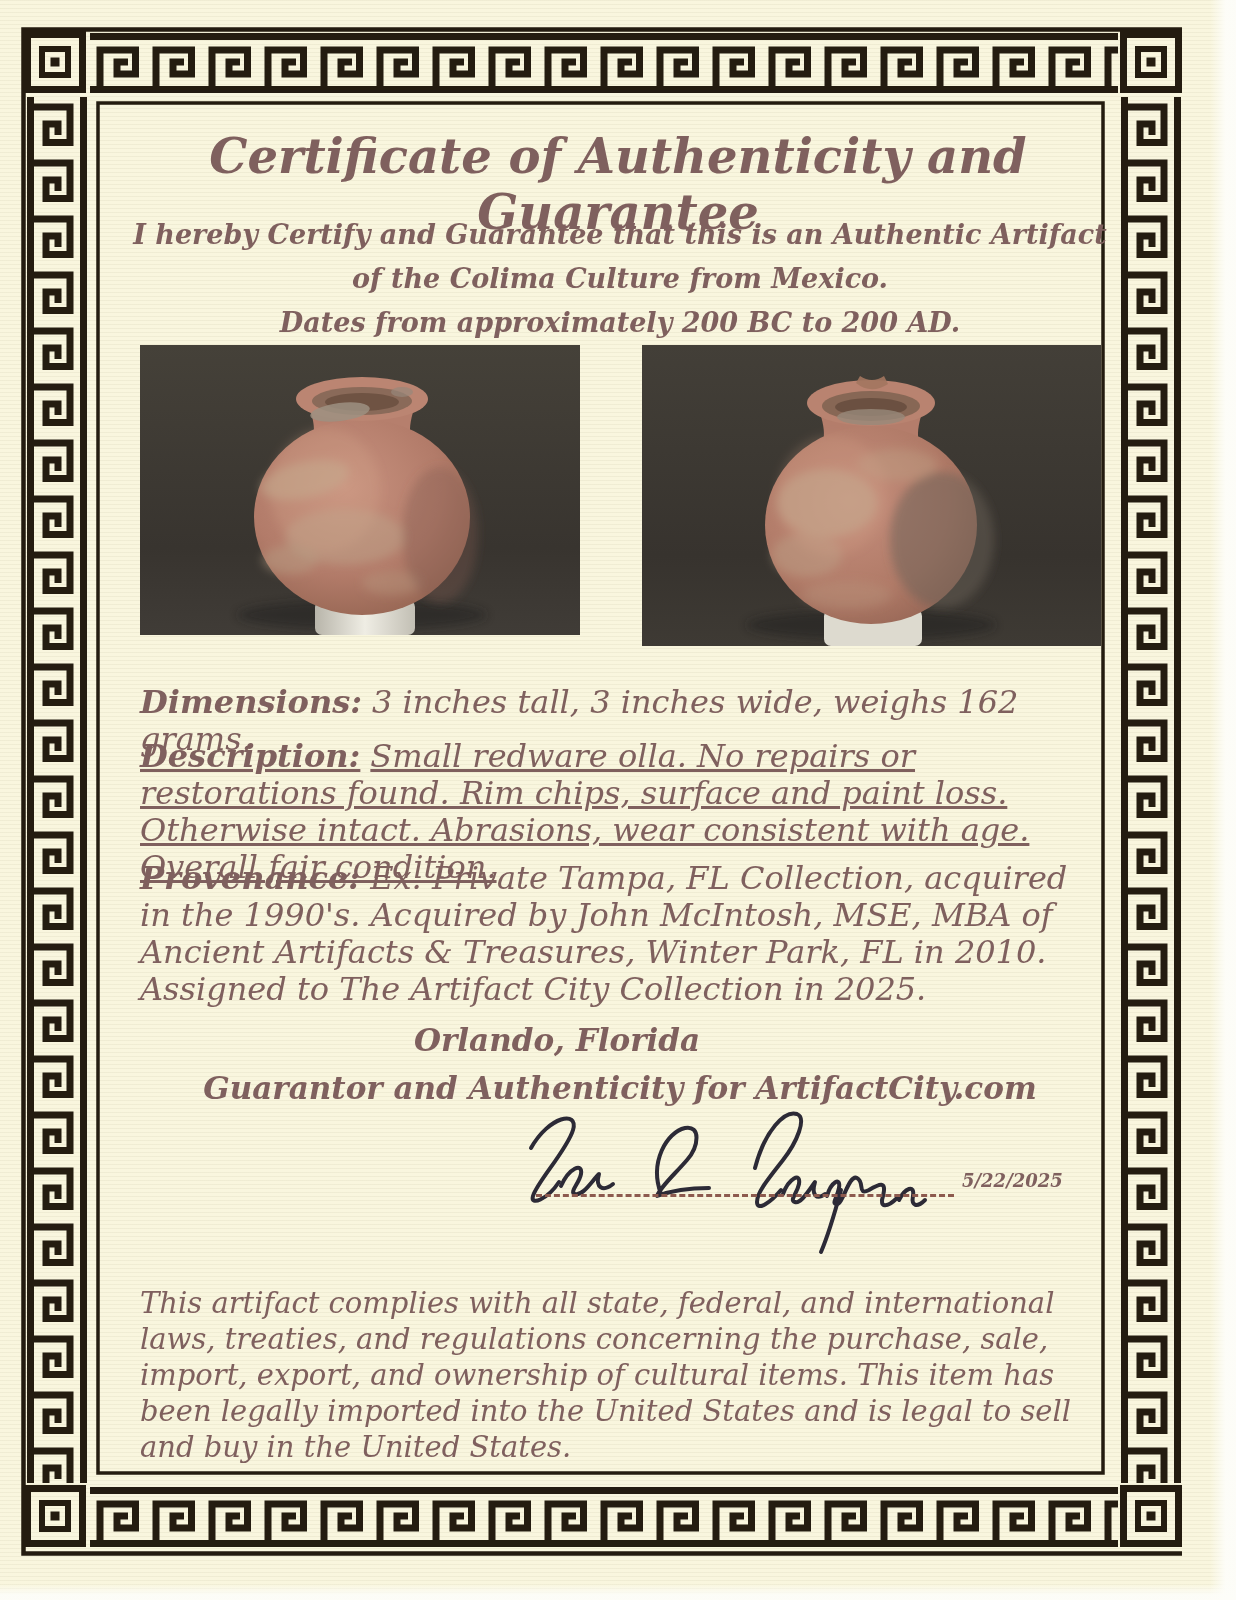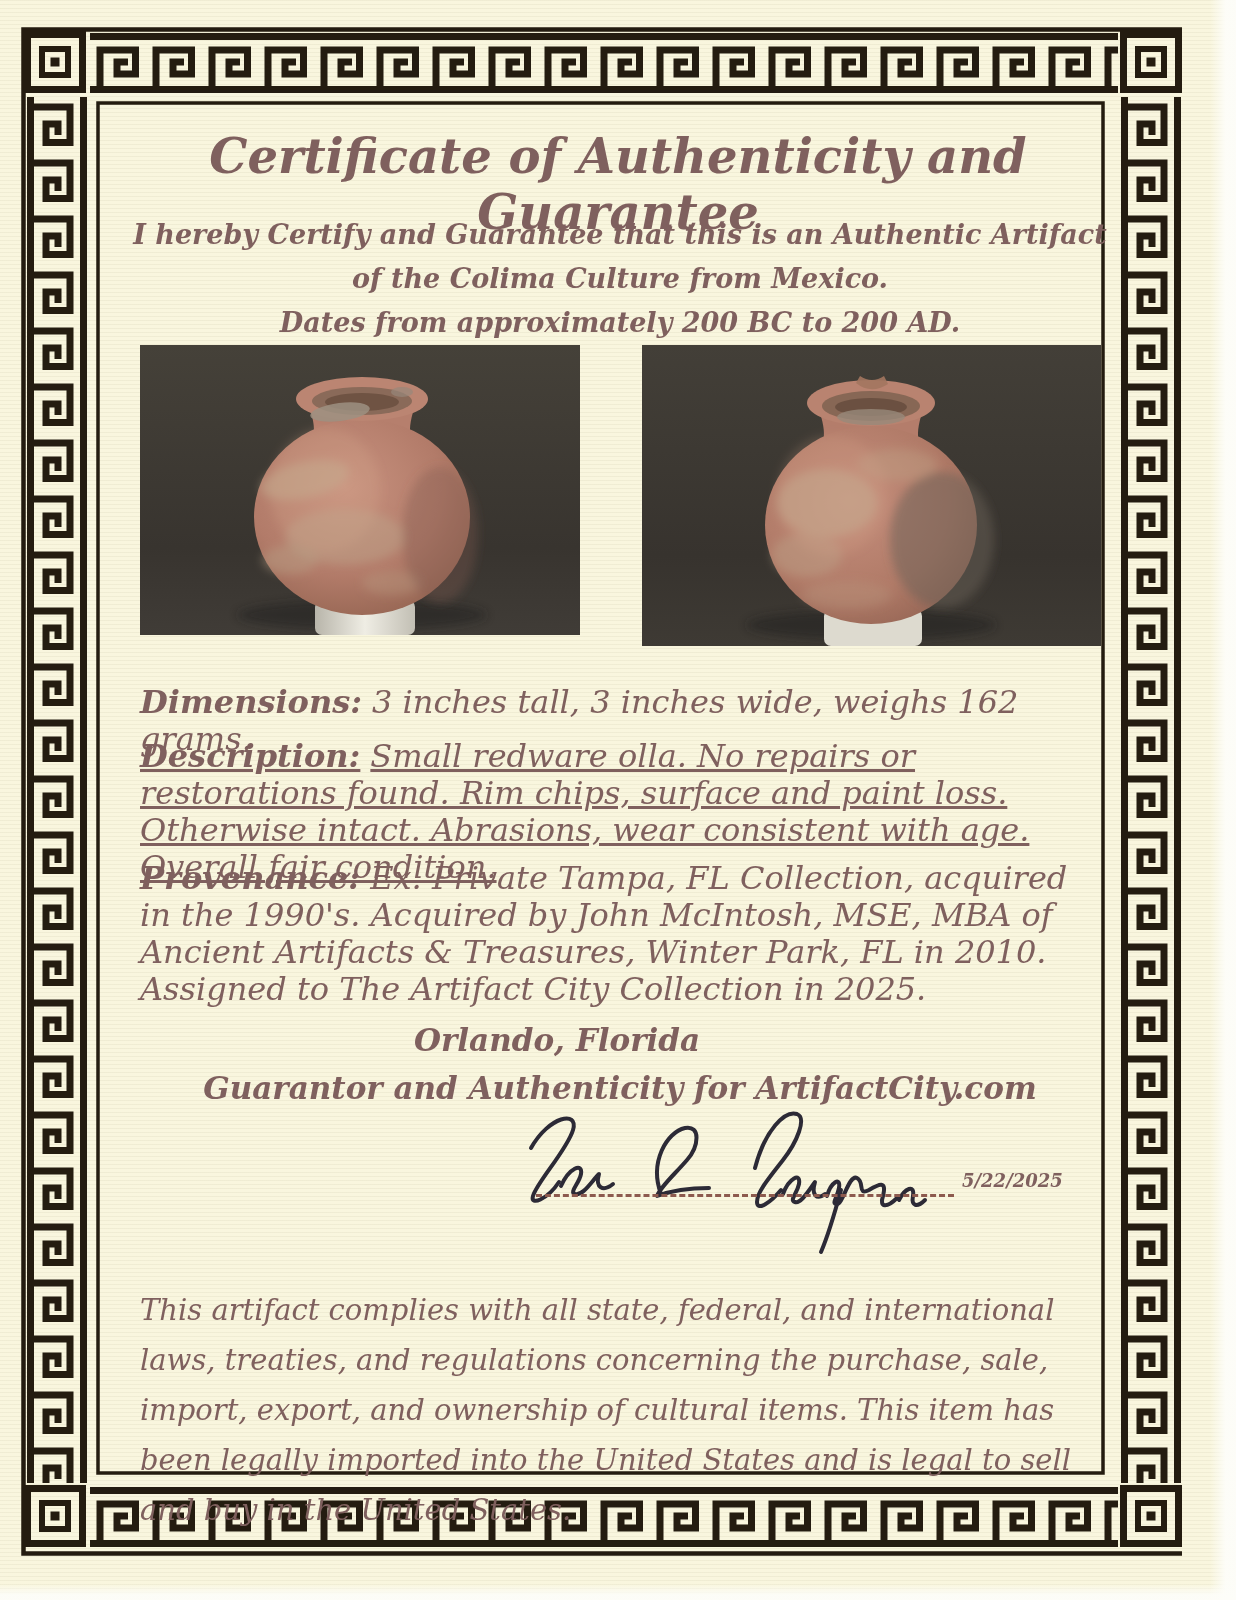--- a/index.html
+++ b/index.html
@@ -29,21 +29,21 @@
   .sec-provenance{top:828px;}
   .sigrow{font-size:31px;font-weight:700;top:1022px;white-space:nowrap;}
   .attestor-name{left:142px;}
   .attestor-location{left:414px;}
   .attestor-tagline{left:722px;}
   .guarantor{left:140px;top:1070px;width:960px;text-align:center;
     font-size:31px;font-weight:700;}
   .sig-svg{left:515px;top:1110px;}
   .sig-line{left:536px;top:1194px;width:418px;border-top:3.5px dashed #8d5a4e;}
   .sig-date{left:962px;top:1170px;font-size:18px;font-weight:700;}
-  .legal{left:140px;top:1256px;width:962px;font-size:29px;line-height:50px;font-weight:400;}
+  .legal{left:140px;top:1256px;width:962px;font-size:29px;line-height:36px;font-weight:400;}
   .edge-right{right:0;top:0;width:26px;height:1600px;
     background:linear-gradient(90deg, rgba(255,255,255,0), rgba(253,253,249,0.95) 60%);}
   .edge-bottom{left:0;bottom:0;width:1236px;height:16px;
     background:linear-gradient(180deg, rgba(255,255,255,0), rgba(253,253,249,0.95) 70%);}
 </style>
 </head>
 <body>
 
 <div class="page">
 

